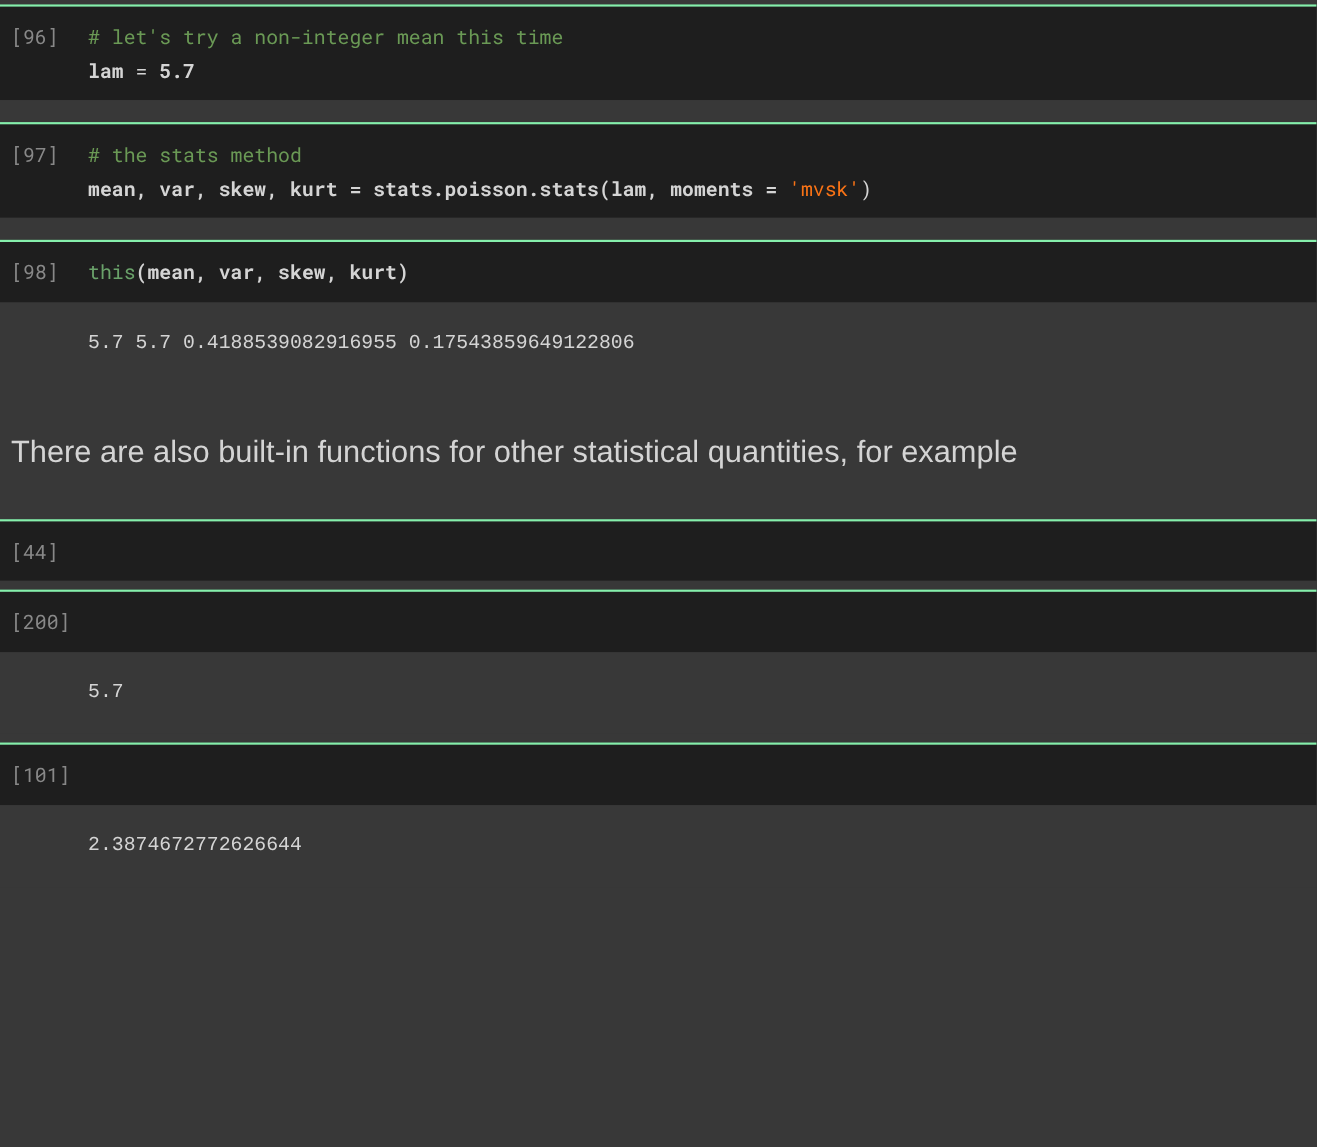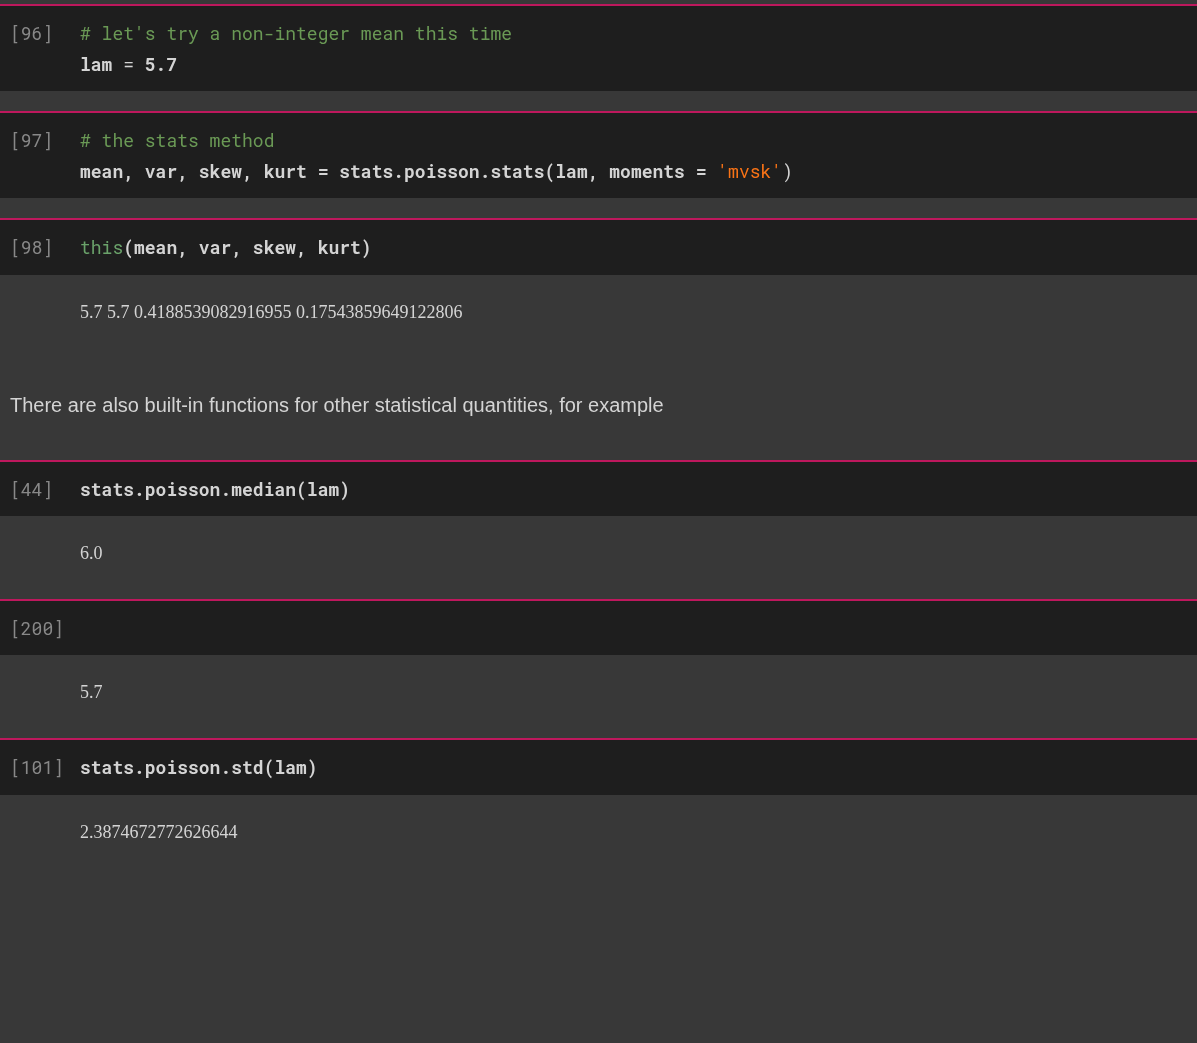--- a/index.html
+++ b/index.html
@@ -11,49 +11,49 @@
     width: 1197px;
     line-height: 1.7;
   }
   .cell {
     margin-bottom: 0;
   }
   .code-cell {
     background: #1e1e1e;
     padding: 12px 8px 12px 8px;
     display: flex;
-    border-top: 2px solid #be185d;
+    border-top: 2px solid #86efac;
   }
   .prompt {
     color: #888;
     font-family: 'Roboto Mono', monospace;
     width: 72px;
     flex-shrink: 0;
     text-align: left;
     padding-left: 2px;
     user-select: none;
   }
   .code-content {
     flex: 1;
     font-family: 'Roboto Mono', 'Consolas', monospace;
     white-space: pre;
     color: #d4d4d4;
   }
   .output-cell {
     background: #383838;
     padding: 22px 8px 22px 80px;
-    font-family: Liberation Serif, serif;
+    font-family: Liberation Mono, monospace;
     color: #d4d4d4;
     white-space: pre;
   }
   .markdown-cell {
     background: #383838;
     padding: 40px 10px 40px 10px;
     font-family: 'Segoe UI', Arial, sans-serif;
-    font-size: 20px;
+    font-size: 28px;
     color: #d4d4d4;
     line-height: 1.5;
   }
   .cm-comment { color: #6a9955; }
   .cm-builtin { color: #6aa26a; }
   .cm-string { color: #f97316; }
   .cm-operator { color: #d4d4d4; }
   .cm-variable { color: #d4d4d4; font-weight: bold; }
   .cm-punct { color: #d4d4d4; }
   .spacer {
@@ -100,35 +100,32 @@
     <div class="code-content"><span class="cm-builtin">this</span><span class="cm-variable">(mean, var, skew, kurt)</span></div>
   </div>
   <div class="output-cell">5.7 5.7 0.4188539082916955 0.17543859649122806</div>
 </div>
 
 <div class="markdown-cell">There are also built-in functions for other statistical quantities, for example</div>
 
 <div class="cell">
   <div class="code-cell">
     <div class="prompt">[44]</div>
-    <div class="code-content"><span class="cm-variable">stats.poisson.median(lam)</span></div>
   </div>
-  <div class="output-cell">6.0</div>
 </div>
 
 <div class="spacer-small"></div>
 
 <div class="cell">
   <div class="code-cell">
     <div class="prompt">[200]</div>
   </div>
   <div class="output-cell">5.7</div>
 </div>
 
 <div class="spacer-small"></div>
 
 <div class="cell">
   <div class="code-cell">
     <div class="prompt">[101]</div>
-    <div class="code-content"><span class="cm-variable">stats.poisson.std(lam)</span></div>
   </div>
   <div class="output-cell">2.3874672772626644</div>
 </div>
 
 </body></html>

